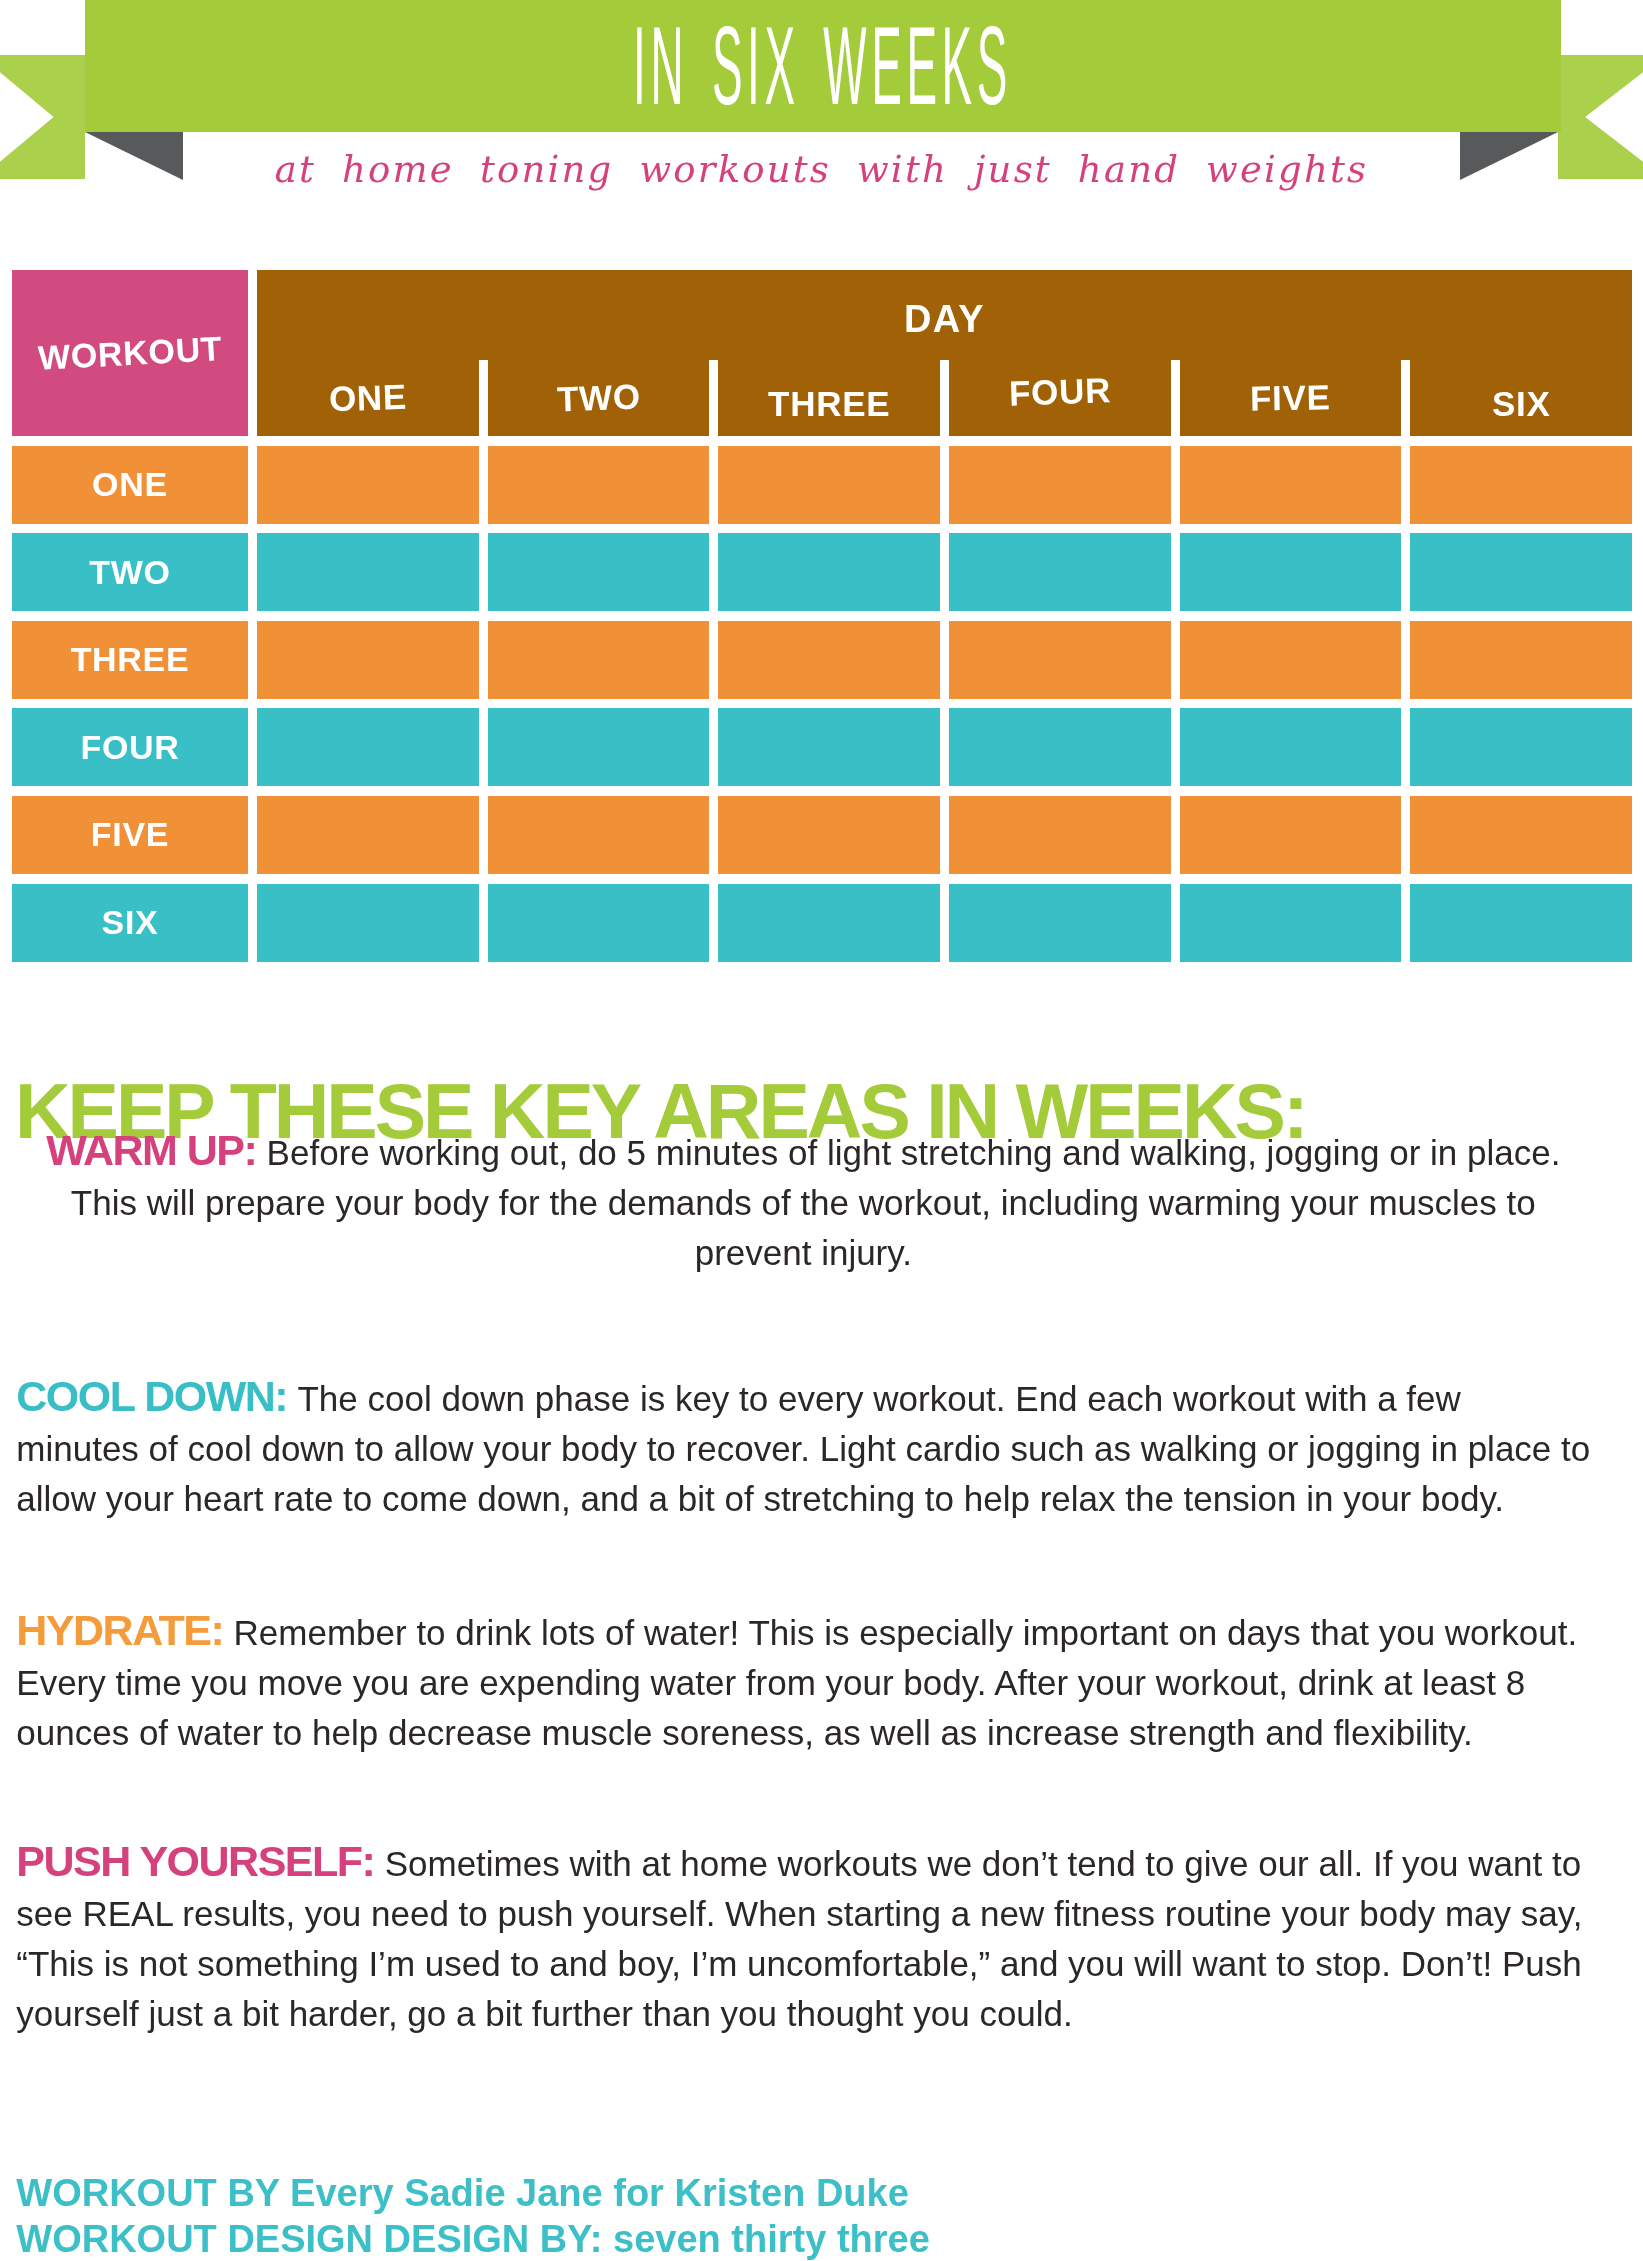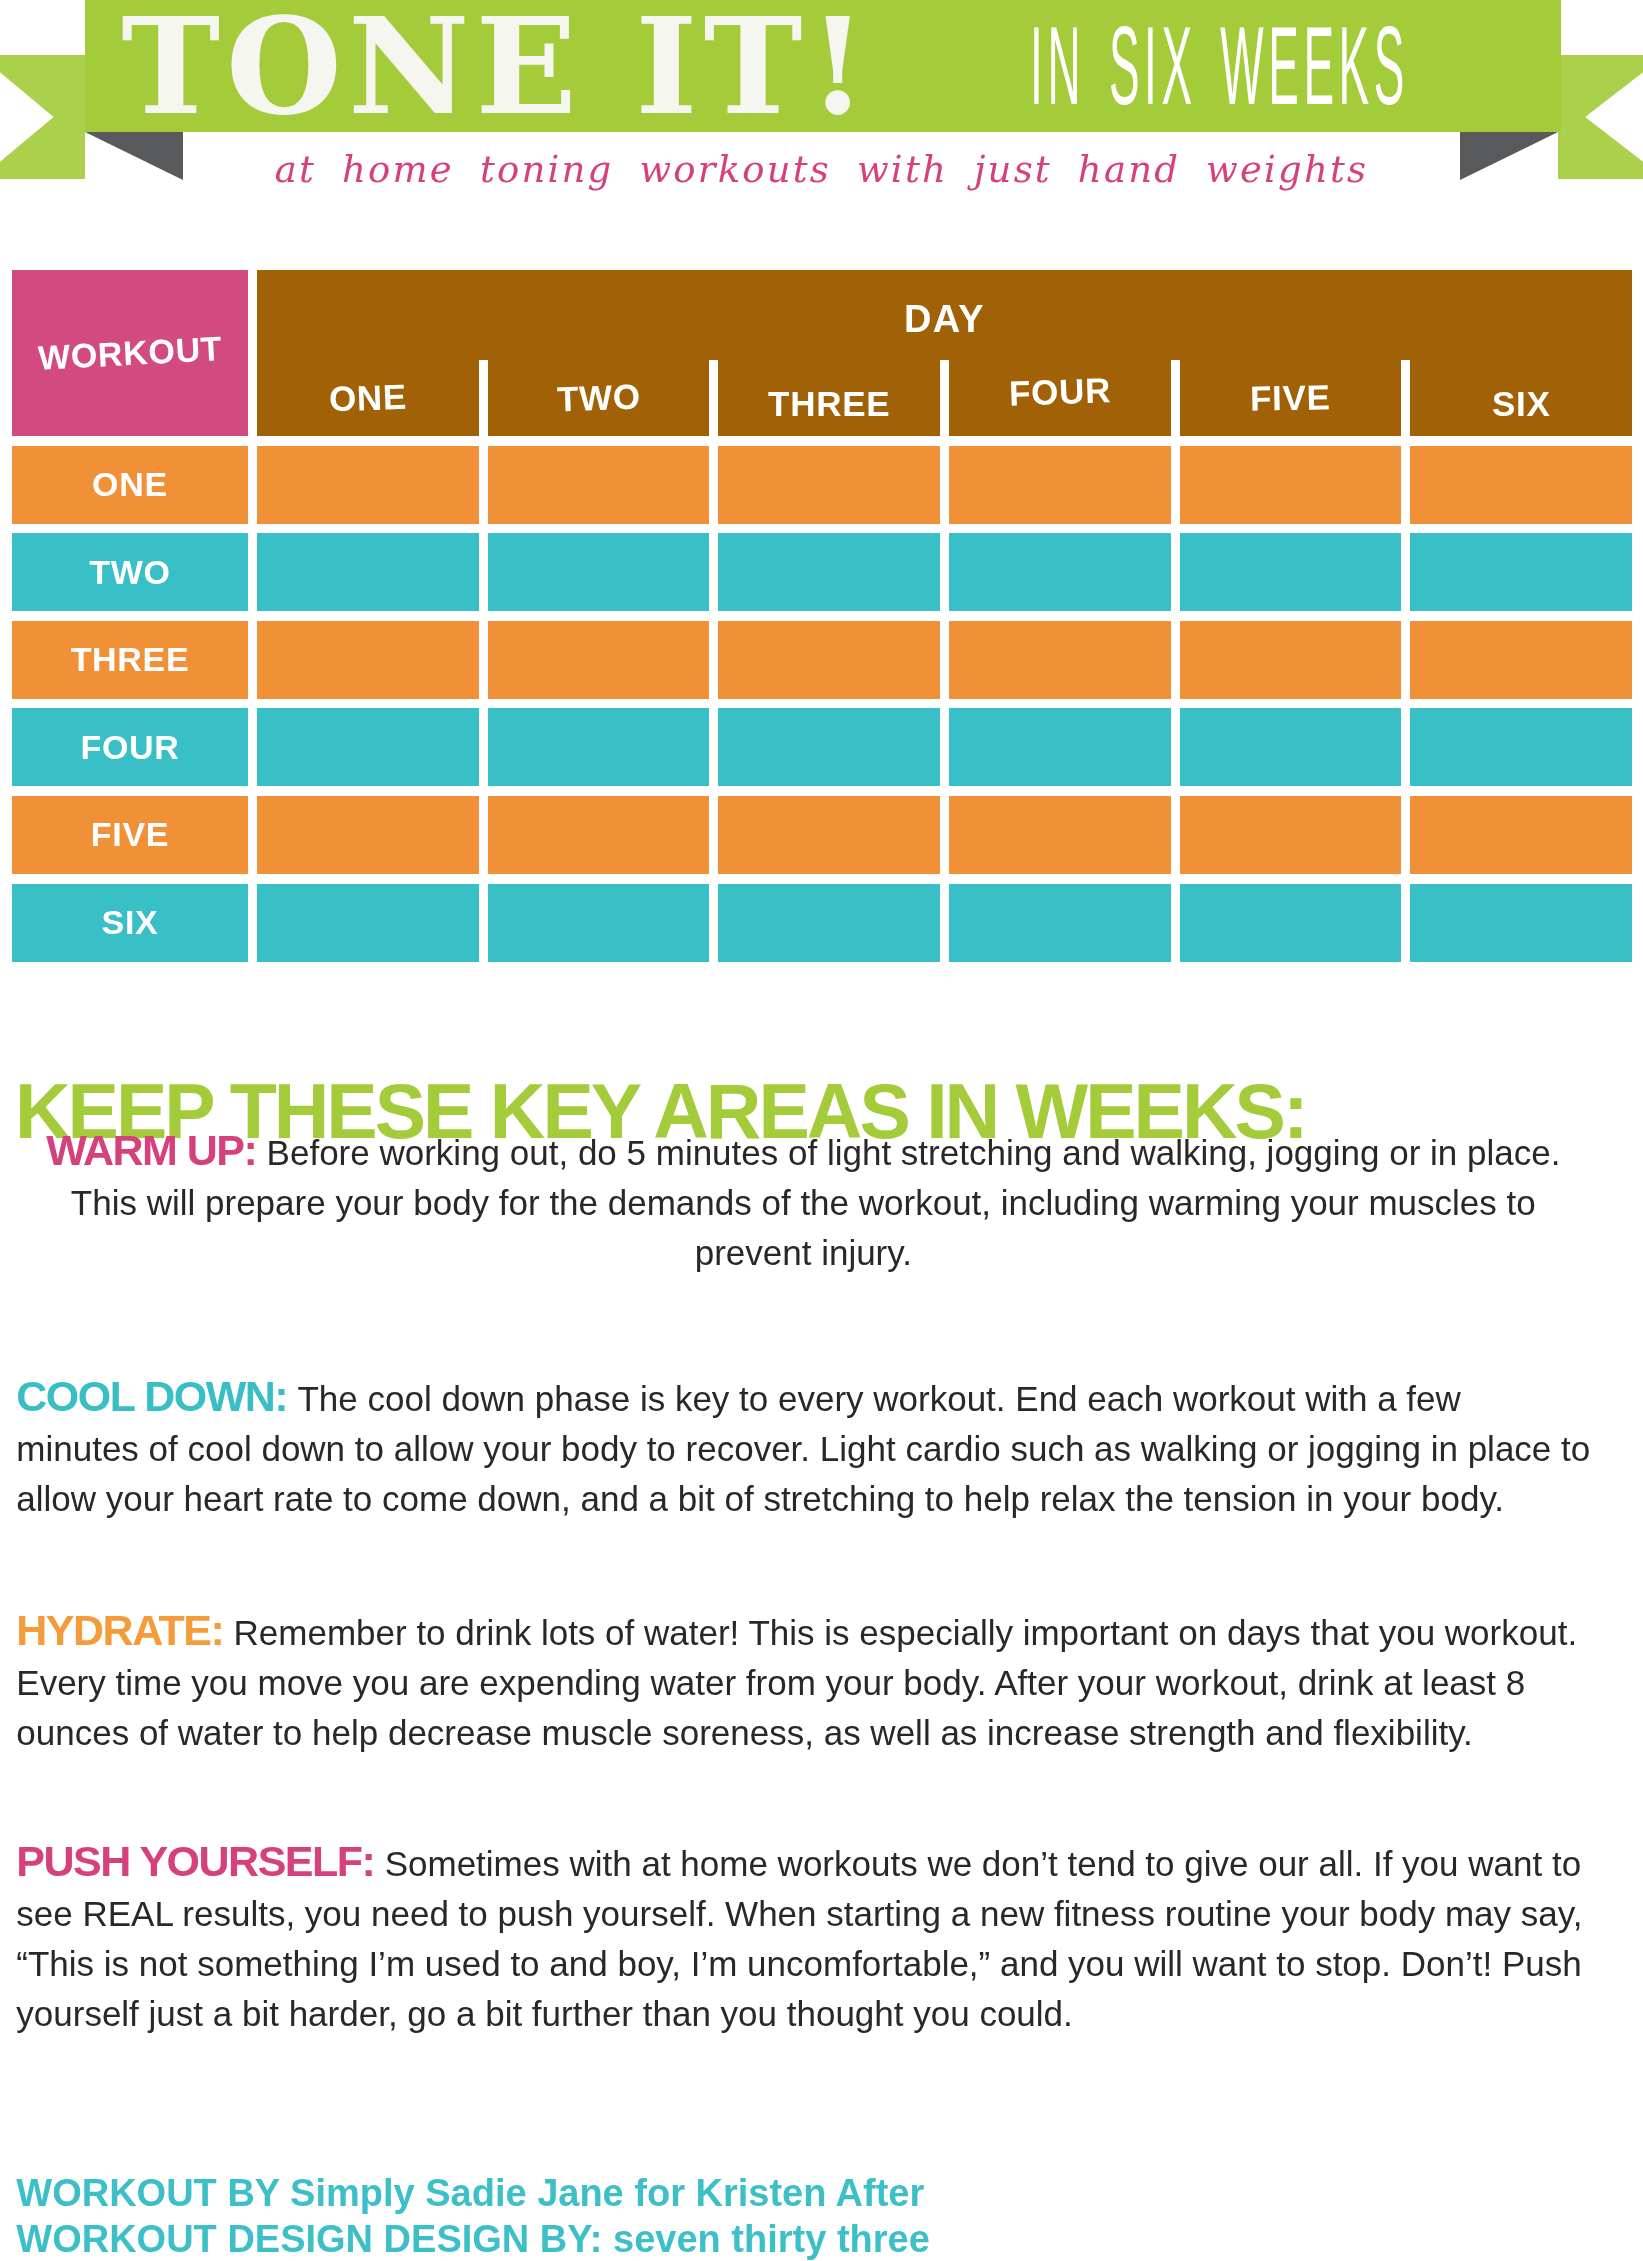--- a/index.html
+++ b/index.html
@@ -69,21 +69,20 @@
 <body>
 
 <div id="page">
 
   <div class="tail tail-l"></div>
   <div class="tail tail-r"></div>
   <div class="band"></div>
   <div class="fold fold-l"></div>
   <div class="fold fold-r"></div>
   <div class="banner-title">
-    <span class="tone">TONE IT!</span>
     <span class="six">IN SIX WEEKS</span>
   </div>
   <div class="tagline">at home toning workouts with just hand weights</div>
 
   <div class="tracker" id="tracker">
     <div class="corner">
       <span>WORKOUT</span>
     </div>
     <div class="day-area">
       <div class="day-title">DAY</div>
@@ -179,18 +178,18 @@
     <span class="lbl lbl-teal">COOL DOWN:</span><span>The cool down phase is key to every workout. End each workout with a few minutes of cool down to allow your body to recover.  Light cardio such as walking or jogging in place to allow your heart rate to come down, and a bit of stretching to help relax the tension in your body.</span>
   </div>
   <div class="para p-hydrate">
     <span class="lbl lbl-orange">HYDRATE:</span><span>Remember to drink lots of water! This is especially important on days that you workout. Every time you move you are expending water from your body. After your workout, drink at least 8 ounces of water to help decrease muscle soreness, as well as increase strength and flexibility.</span>
   </div>
   <div class="para p-push">
     <span class="lbl lbl-pink">PUSH YOURSELF:</span><span>Sometimes with at home workouts we don’t tend to give our all. If you want to see REAL results, you need to push yourself. When starting a new fitness routine your body may say, “This is not something I’m used to and boy, I’m uncomfortable,” and you will want to stop. Don’t! Push yourself just a bit harder, go a bit further than you thought you could.</span>
   </div>
 
   <div class="credits">
-    <div>WORKOUT BY Simply Sadie Jane for Kristen After</div>
+    <div>WORKOUT BY Every Sadie Jane for Kristen Duke</div>
     <div>WORKOUT DESIGN DESIGN BY: seven thirty three</div>
   </div>
 
 </div>
 
 
 </body></html>

